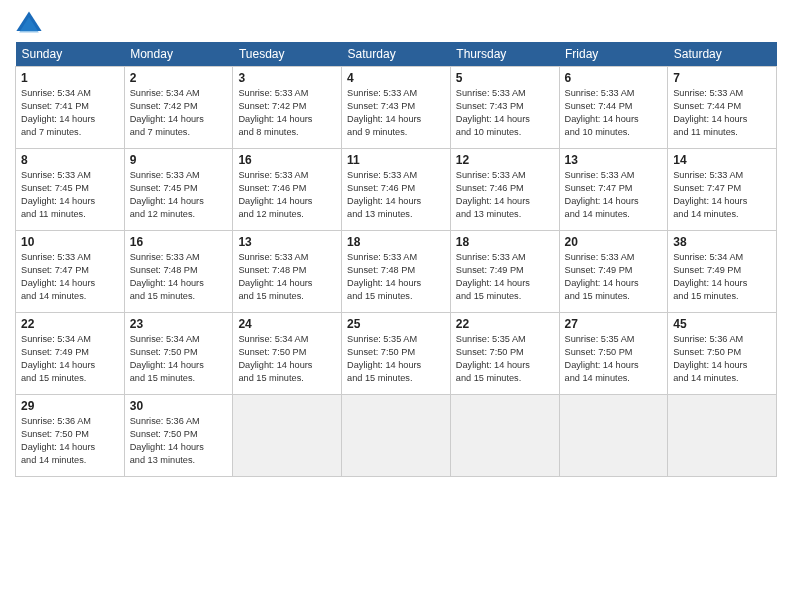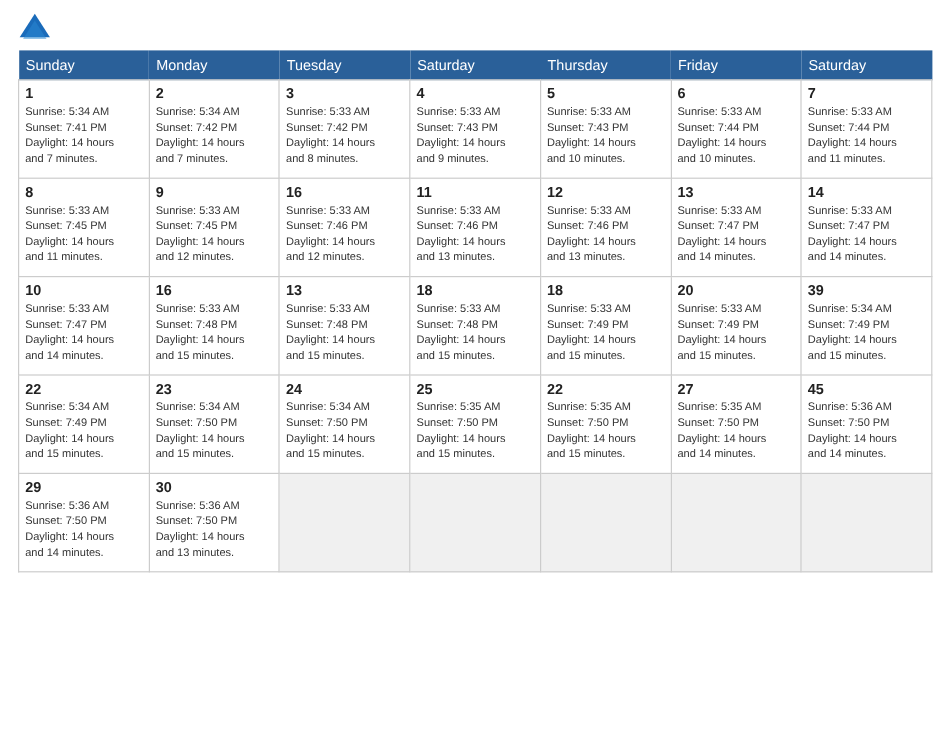--- a/index.html
+++ b/index.html
@@ -211,21 +211,21 @@
 Daylight: 14 hours
 and 15 minutes.</span></td>
           <td><span class="day-num">18</span><span class="day-info" style="white-space: pre-line;">Sunrise: 5:33 AM
 Sunset: 7:49 PM
 Daylight: 14 hours
 and 15 minutes.</span></td>
           <td><span class="day-num">20</span><span class="day-info" style="white-space: pre-line;">Sunrise: 5:33 AM
 Sunset: 7:49 PM
 Daylight: 14 hours
 and 15 minutes.</span></td>
-          <td><span class="day-num">39</span><span class="day-info" style="white-space: pre-line;">Sunrise: 5:34 AM
+          <td><span class="day-num">38</span><span class="day-info" style="white-space: pre-line;">Sunrise: 5:34 AM
 Sunset: 7:49 PM
 Daylight: 14 hours
 and 15 minutes.</span></td>
         </tr>
         <tr class="alt-row">
           <td><span class="day-num">22</span><span class="day-info" style="white-space: pre-line;">Sunrise: 5:34 AM
 Sunset: 7:49 PM
 Daylight: 14 hours
 and 15 minutes.</span></td>
           <td><span class="day-num">23</span><span class="day-info" style="white-space: pre-line;">Sunrise: 5:34 AM

